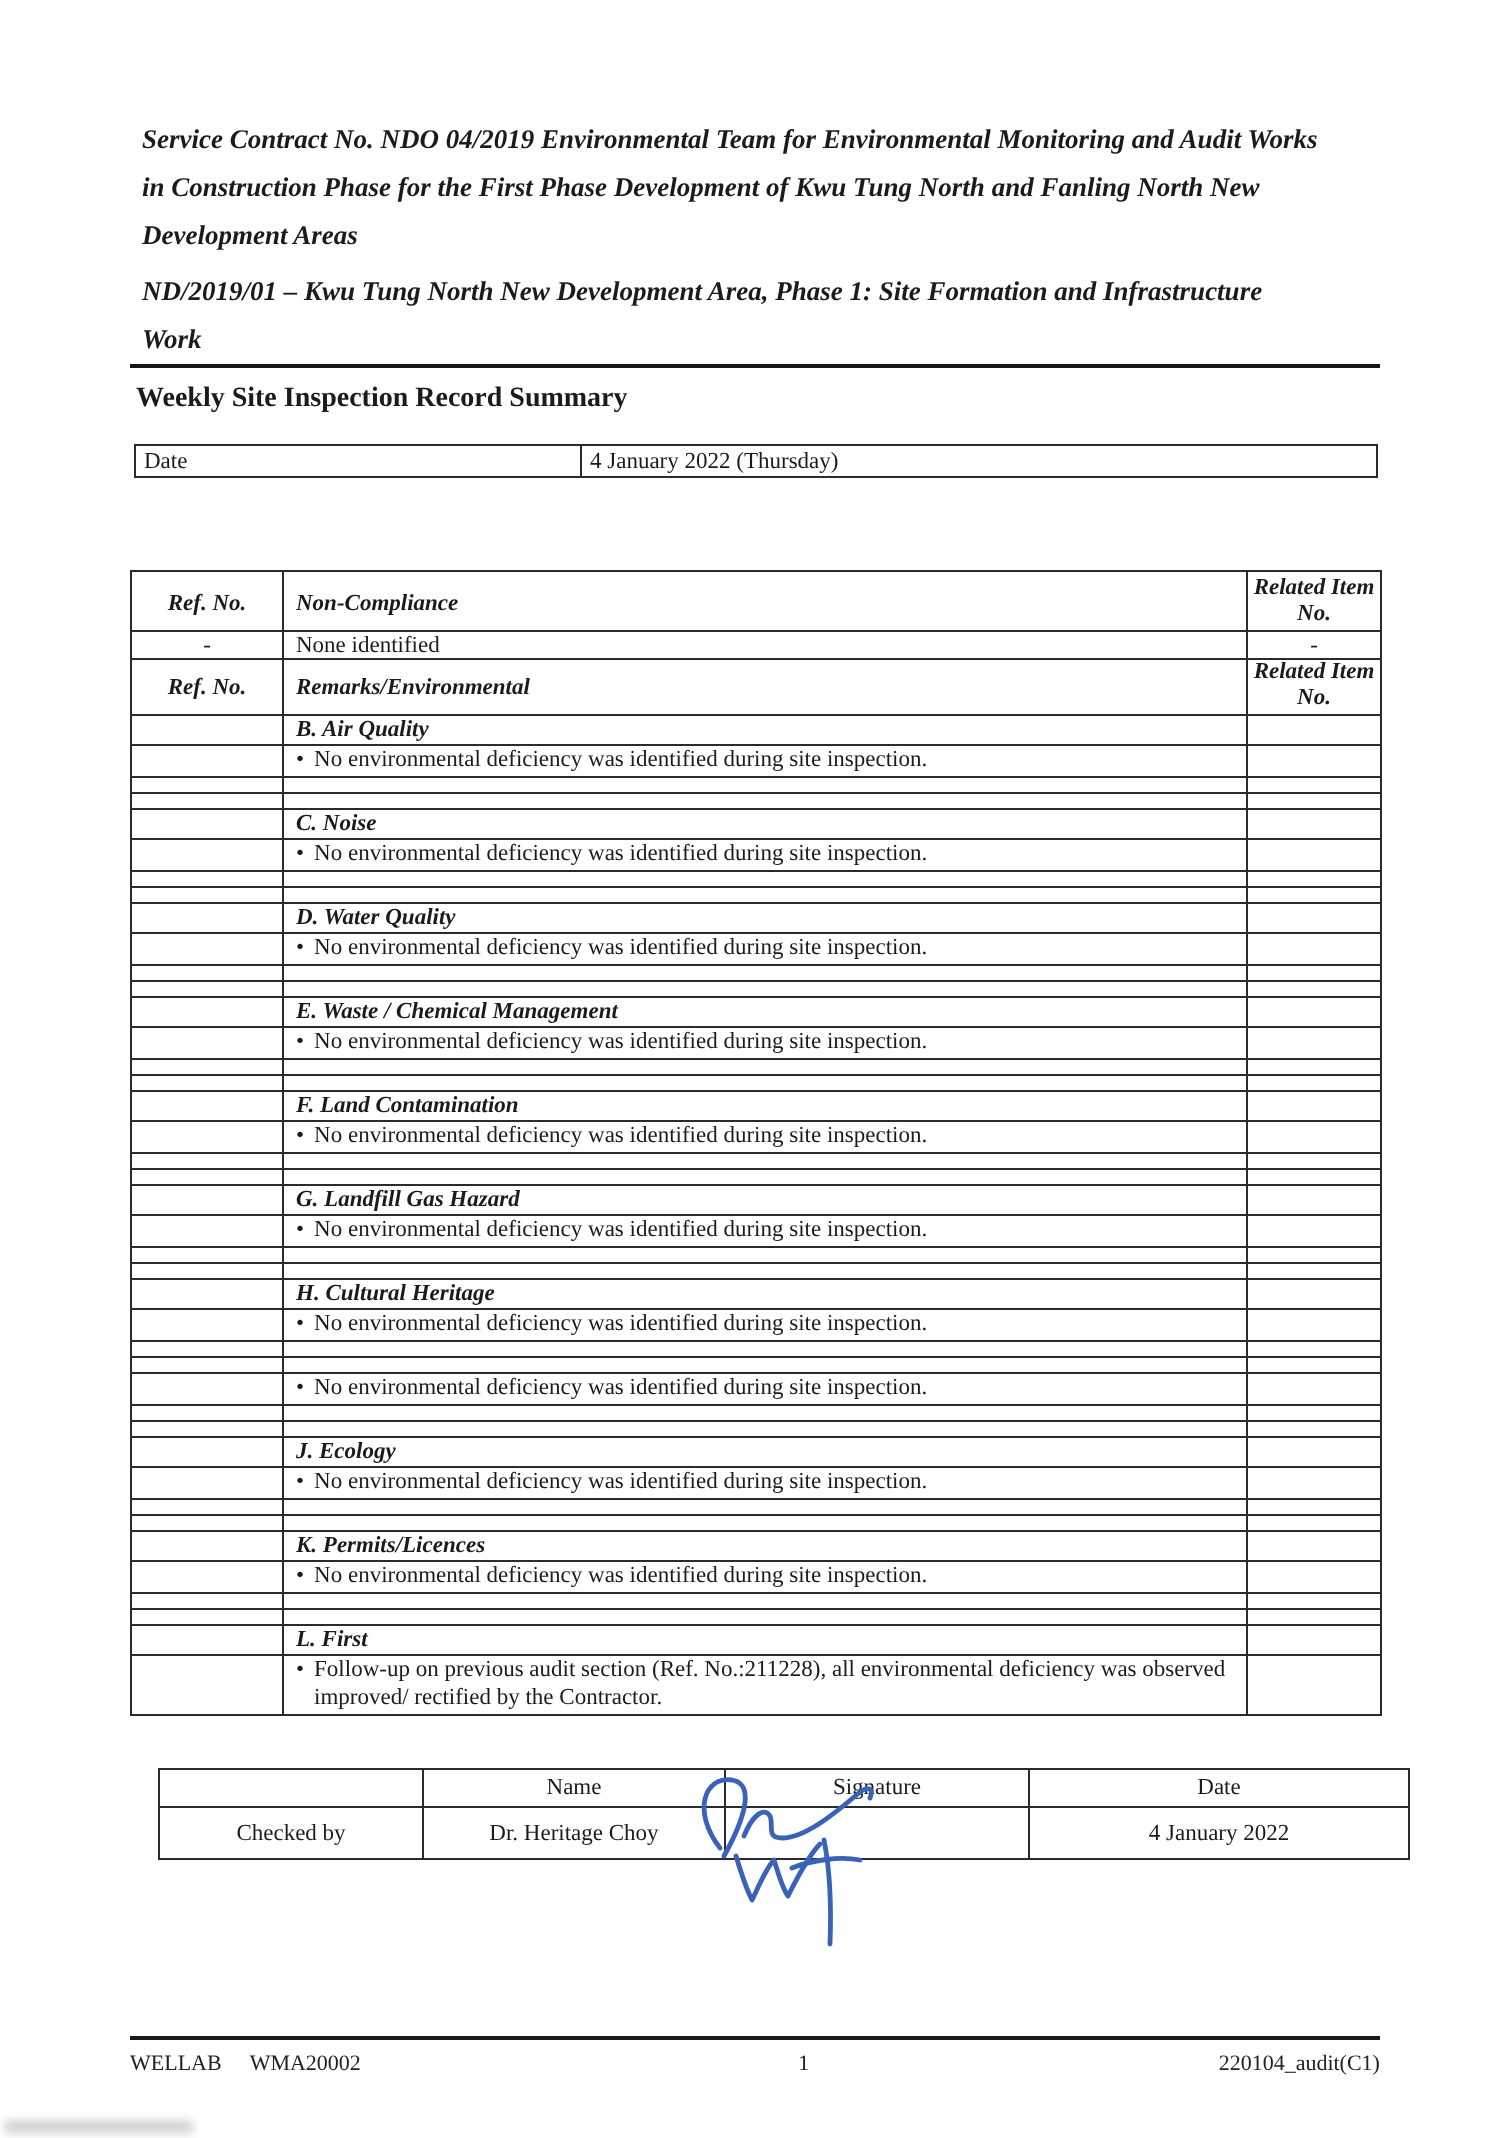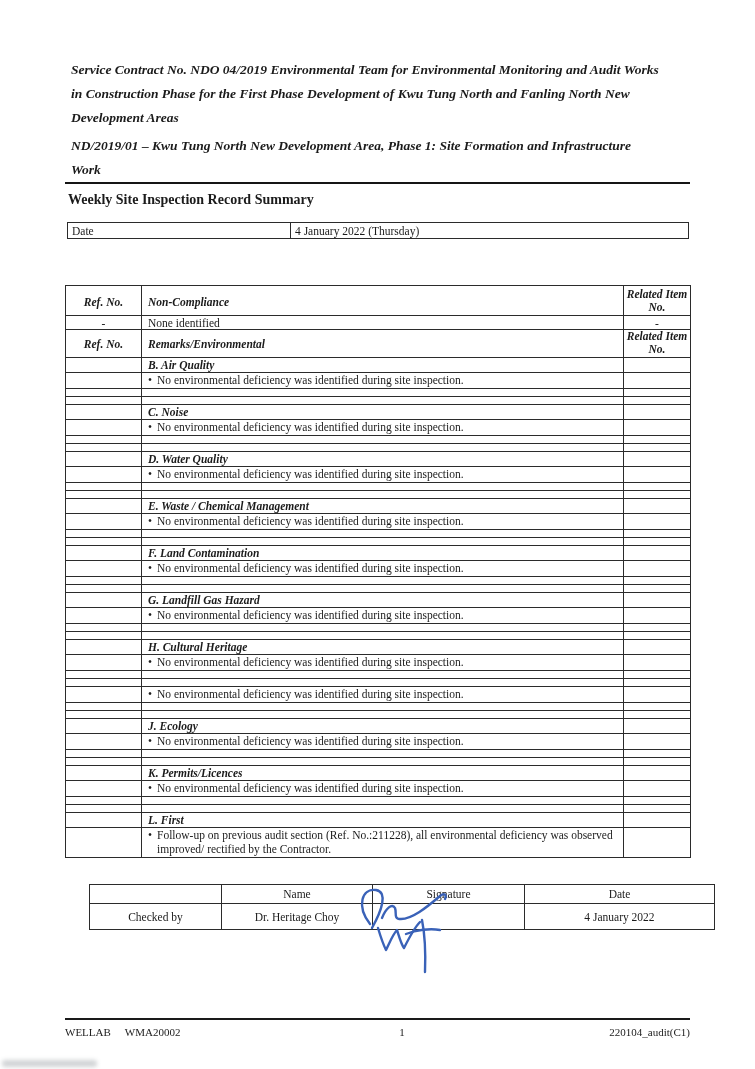--- a/index.html
+++ b/index.html
@@ -23,21 +23,21 @@
   #main{top:285px;left:65px;}
   #main td.c0,#main td.c2{text-align:center;}
   #main td.c1{text-align:left;padding-left:6px;}
   #main tr.hdr td{vertical-align:bottom;padding-bottom:1px;font-weight:bold;}
   #main td.rel{text-align:center;vertical-align:middle;line-height:13px;padding:0 2px;}
   #main td.sect{font-weight:bold;font-style:italic;}
   #main tr.sp td{padding:0;font-size:1px;line-height:1px;}
   .bul{display:flex;gap:5px;line-height:13.5px;}
   .bul .dot{flex:0 0 auto;}
   
-  #sigwrap{top:884px;left:65px;width:625px;position:absolute;padding-left:24px;}
+  #sigwrap{top:884px;left:55px;width:625px;position:absolute;padding-left:24px;}
   #sig{width:625px;}
   #sig td{text-align:center;}
   #sig tr.h td{height:18px;}
   #sig tr.r td{height:25px;}
   #sigsvg{position:absolute;left:283px;top:0;overflow:visible;pointer-events:none;}
   
   #frule{top:1018px;left:65px;width:625px;height:1.5px;background:#1a1a1a;}
   #ftext{top:1026px;left:65px;width:625px;display:flex;justify-content:space-between;
          align-items:center;font-size:11px;color:#222;}
   #fleft span{margin-right:14px;}

